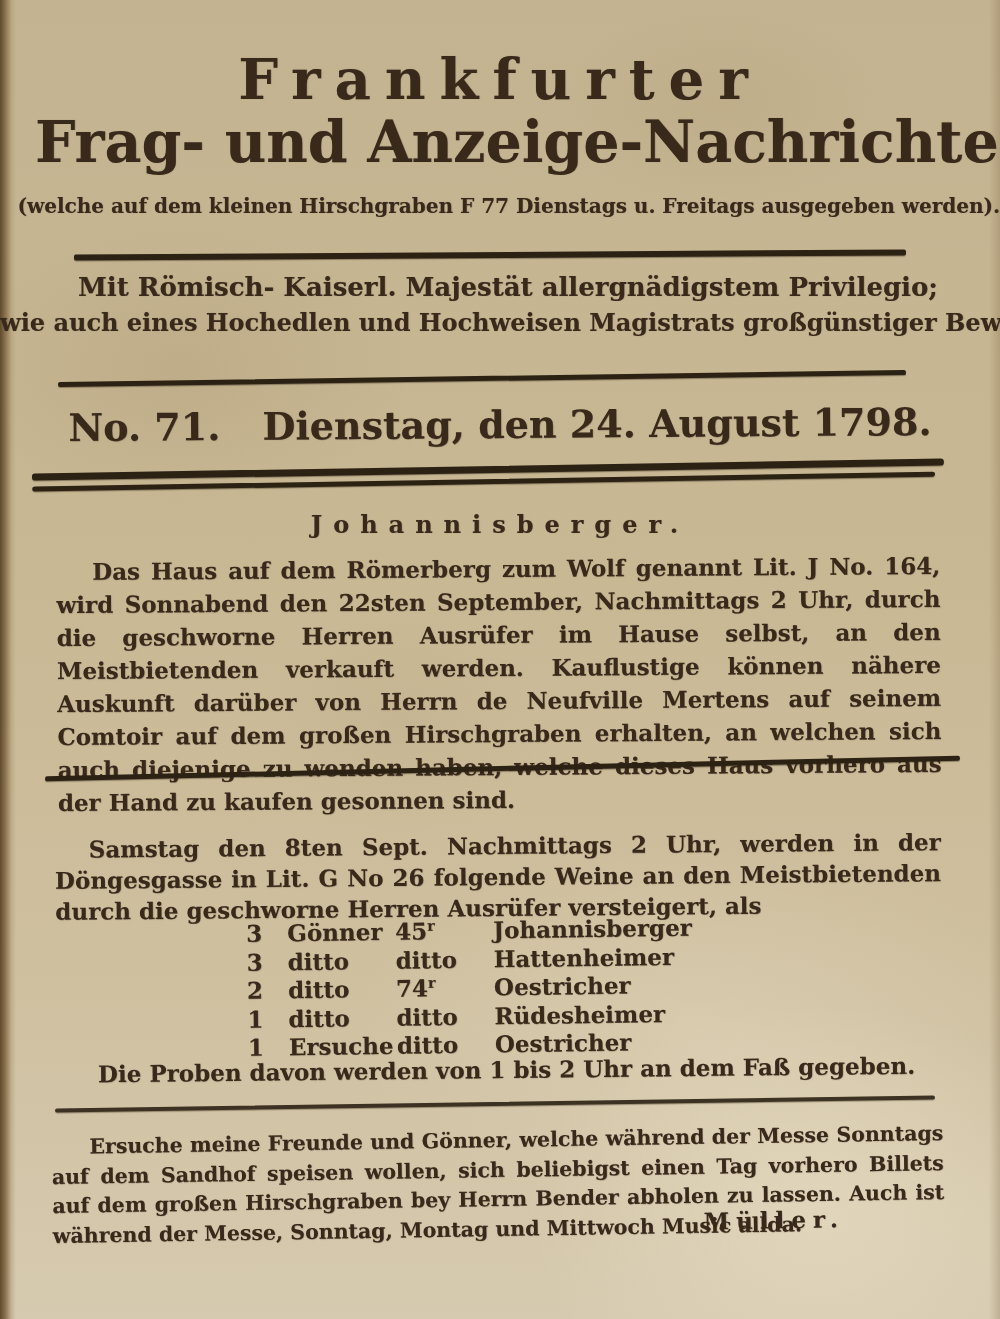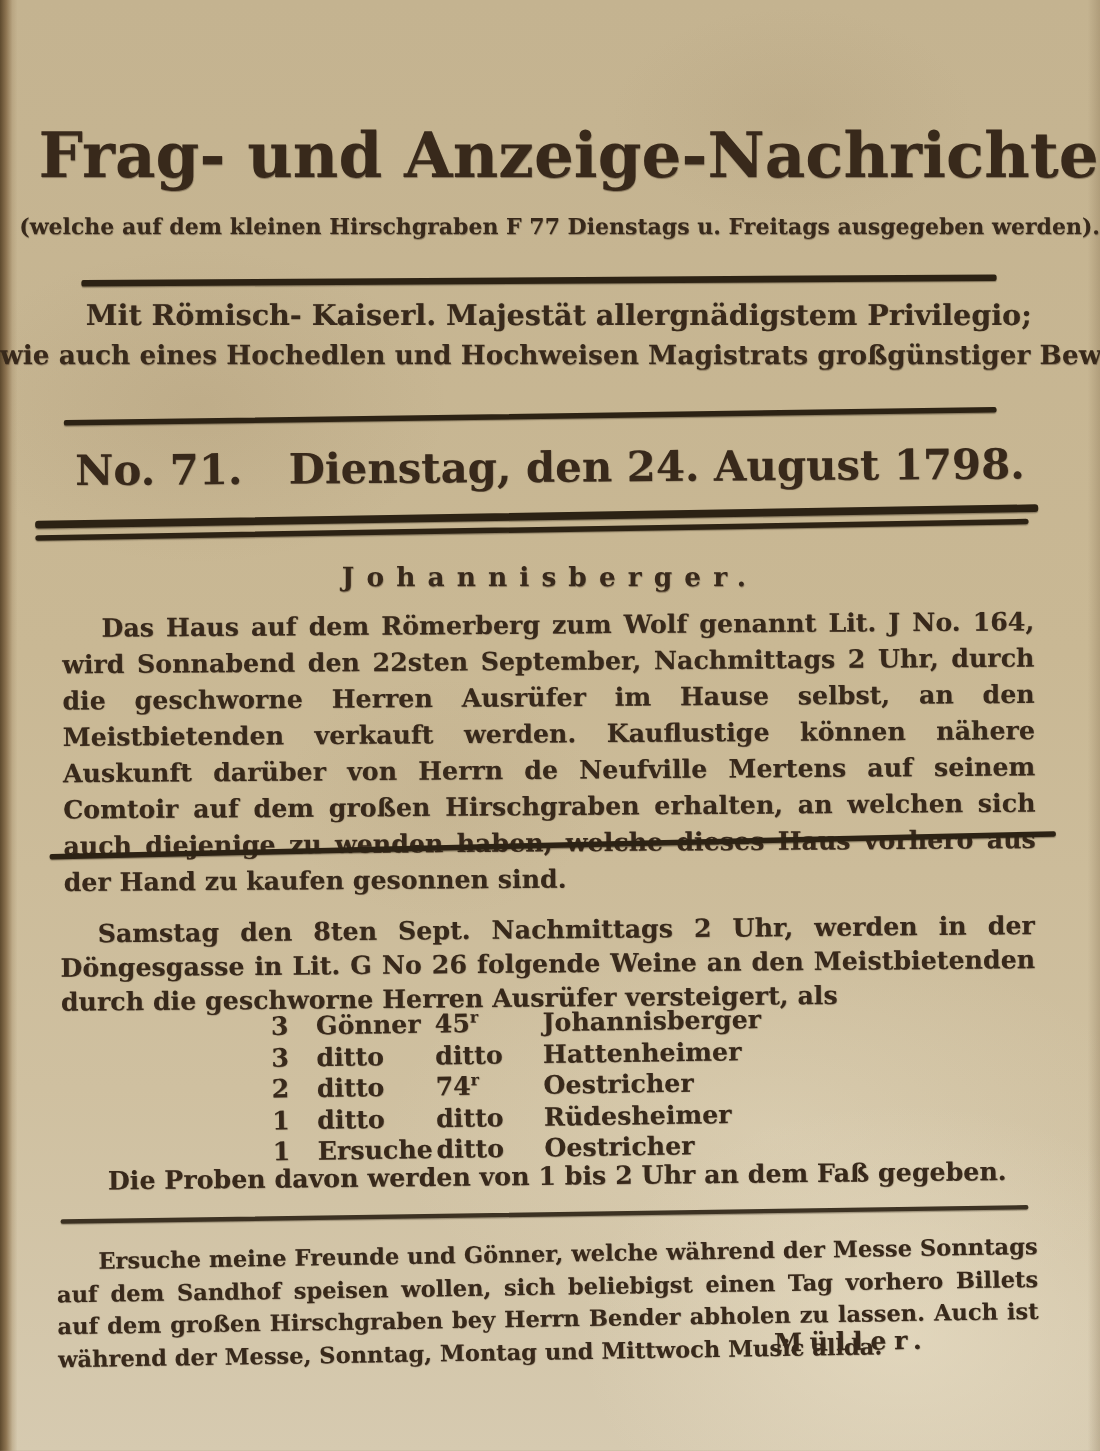--- a/index.html
+++ b/index.html
@@ -66,20 +66,21 @@
   .p3{top:1126px;left:52px;width:892px;font-size:20.5px;line-height:29.5px;text-align:justify;text-align-last:left;text-indent:38px;transform:rotate(-0.9deg);margin:0;}
   .sig{top:1212px;left:55px;width:790px;text-align:right;font-size:23px;letter-spacing:7px;transform:rotate(-1deg);}
 </style>
 </head>
 <body>
 
 <div class="page">
   <div class="gutter"></div>
   <div class="right-edge"></div>
 
+  <h1 class="abs ink t1">Frankfurter</h1>
   <h1 class="abs ink t2">Frag- und Anzeige-Nachrichten,</h1>
   <div class="abs ink sub">(welche auf dem kleinen Hirschgraben F 77 Dienstags u. Freitags ausgegeben werden).</div>
 
   <div class="rule r1"></div>
 
   <div class="abs ink priv1">Mit Römisch- Kaiserl. Majestät allergnädigstem Privilegio;</div>
   <div class="abs ink priv2">wie auch eines Hochedlen und Hochweisen Magistrats großgünstiger Bewilligung:</div>
 
   <div class="rule r2"></div>
 

